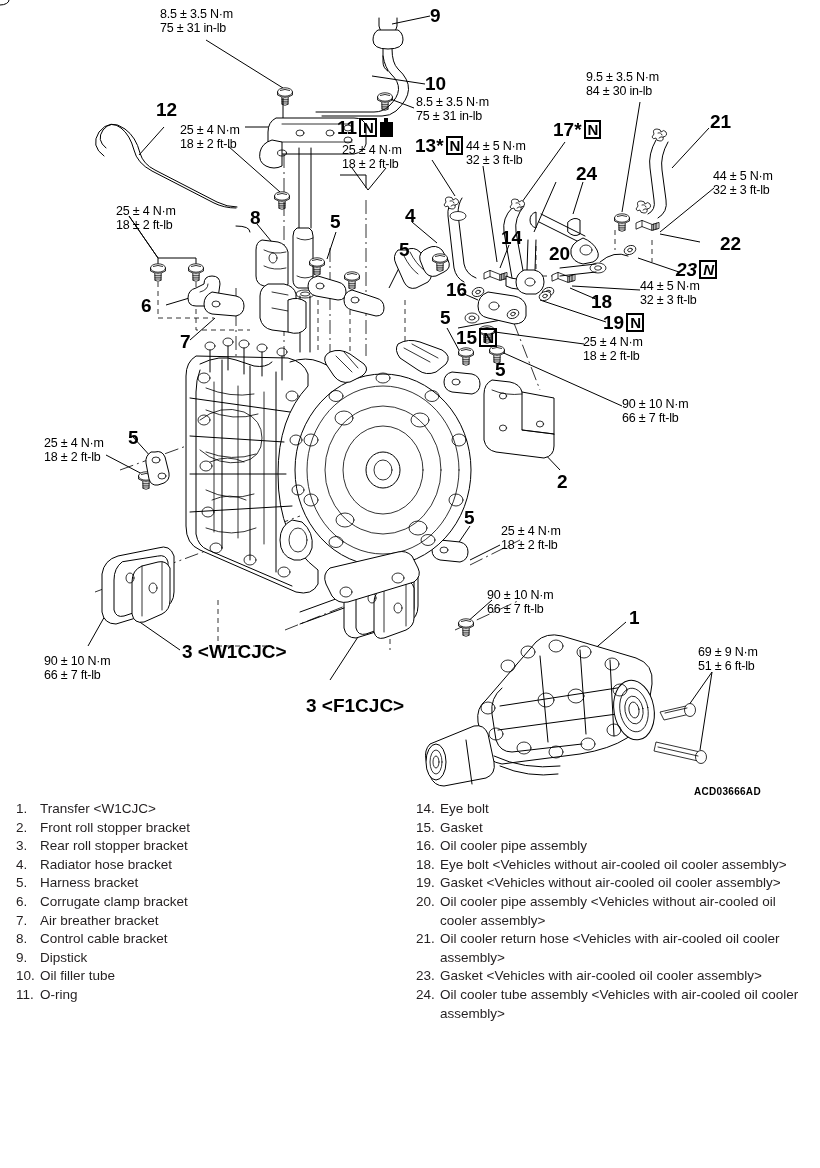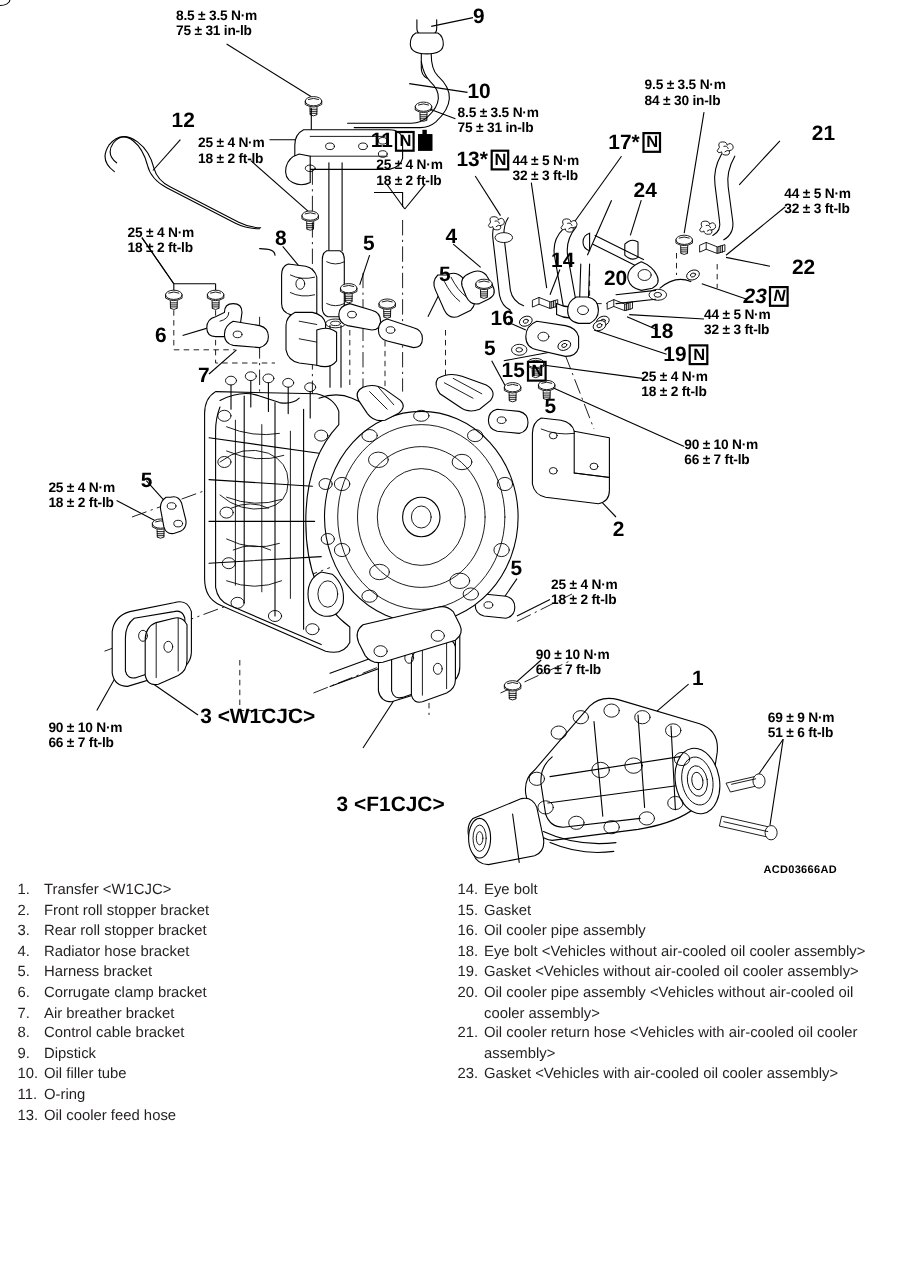--- a/index.html
+++ b/index.html
@@ -7,21 +7,21 @@
   body{
     width:820px;height:1168px;position:relative;overflow:hidden;
     font-family:"Liberation Sans", sans-serif;color:#000;
     -webkit-font-smoothing:antialiased;
   }
   #figure{position:absolute;left:0;top:0;width:820px;height:800px;}
   #figure svg{position:absolute;left:0;top:0;}
 
   
   .torque{
-    position:absolute;font-size:12.5px;font-weight:bold;line-height:13.5px;
+    position:absolute;font-size:12.5px;font-weight:normal;line-height:13.5px;
     letter-spacing:-0.2px;white-space:nowrap;
   }
   .torque span{display:block;}
   .num{
     position:absolute;font-size:19px;font-weight:bold;line-height:19px;
     white-space:nowrap;letter-spacing:0px;
   }
   .nbox{
     display:inline-block;border:2px solid #000;padding:0 1px 0 2px;
     font-size:15px;font-weight:bold;line-height:15px;vertical-align:1px;
@@ -558,21 +558,21 @@
   <div class="num" style="left:337px;top:118px;">
     <span>11</span><span class="nbox">N</span><span class="oilcan"></span>
   </div>
   <div class="num" style="left:415px;top:136px;">
     <span>13*</span><span class="nbox">N</span>
   </div>
   <div class="num" style="left:553px;top:120px;">
     <span>17*</span><span class="nbox">N</span>
   </div>
 
-  <div class="num" style="left:710px;top:112px;margin-left:28px;">21</div>
+  <div class="num" style="left:710px;top:112px;">21</div>
   <div class="num" style="left:576px;top:164px;">24</div>
   <div class="num" style="left:720px;top:234px;">22</div>
   <div class="num" style="left:676px;top:260px;font-style:italic;">
     <span>23</span><span class="nbox">N</span>
   </div>
 
   <div class="num" style="left:250px;top:208px;">8</div>
   <div class="num" style="left:330px;top:212px;">5</div>
   <div class="num" style="left:405px;top:206px;">4</div>
   <div class="num" style="left:399px;top:240px;">5</div>
@@ -590,21 +590,21 @@
   <div class="num" style="left:603px;top:313px;">
     <span>19</span><span class="nbox">N</span>
   </div>
 
   <div class="num" style="left:495px;top:360px;">5</div>
   <div class="num" style="left:557px;top:472px;">2</div>
   <div class="num" style="left:464px;top:508px;">5</div>
   <div class="num" style="left:128px;top:428px;">5</div>
 
   <div class="num" style="left:182px;top:642px;">3 &lt;W1CJC&gt;</div>
-  <div class="num" style="left:306px;top:722px;text-align:center;">3 &lt;F1CJC&gt;</div>
+  <div class="num" style="left:306px;top:696px;text-align:center;">3 &lt;F1CJC&gt;</div>
   <div class="num" style="left:629px;top:608px;">1</div>
 
   <div class="figid" style="left:694px;top:786px;">ACD03666AD</div>
 </div>
 
 <div id="legend">
 
   <div class="lcol left">
     <div class="litem">
         <div class="lnum">1.</div>
@@ -642,24 +642,20 @@
         <div class="lnum">9.</div>
         <div class="ltext">Dipstick</div>
       </div>
     <div class="litem">
         <div class="lnum">10.</div>
         <div class="ltext">Oil filler tube</div>
       </div>
     <div class="litem">
         <div class="lnum">11.</div>
         <div class="ltext">O-ring</div>
-      </div>
-    <div class="litem">
-        <div class="lnum">13.</div>
-        <div class="ltext">Oil cooler feed hose</div>
       </div>
   </div>
 
   <div class="lcol right">
     <div class="litem">
         <div class="lnum">14.</div>
         <div class="ltext">Eye bolt</div>
       </div>
     <div class="litem">
         <div class="lnum">15.</div>
@@ -682,14 +678,18 @@
         <div class="ltext">Oil cooler pipe assembly &lt;Vehicles without air-cooled oil cooler assembly&gt;</div>
       </div>
     <div class="litem wrapped">
         <div class="lnum">21.</div>
         <div class="ltext">Oil cooler return hose &lt;Vehicles with air-cooled oil cooler assembly&gt;</div>
       </div>
     <div class="litem wrapped">
         <div class="lnum">23.</div>
         <div class="ltext">Gasket &lt;Vehicles with air-cooled oil cooler assembly&gt;</div>
       </div>
+    <div class="litem wrapped">
+        <div class="lnum">24.</div>
+        <div class="ltext">Oil cooler tube assembly &lt;Vehicles with air-cooled oil cooler assembly&gt;</div>
+      </div>
   </div>
 </div>
 
 </body></html>

